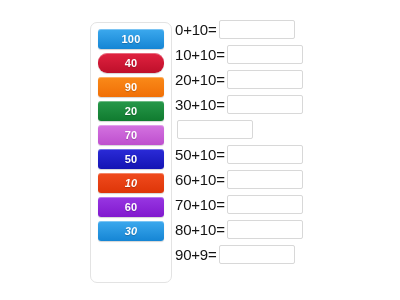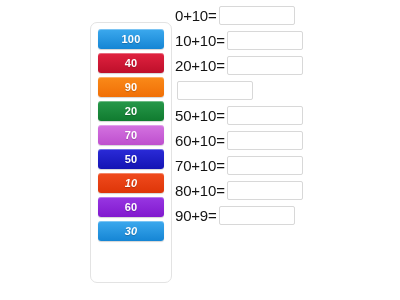--- a/index.html
+++ b/index.html
@@ -51,21 +51,21 @@
                 0 1px 1px rgba(0,0,0,0.17);
     line-height: 1;
     user-select: none;
   }
   .tile:last-child { margin-bottom: 0; font-style: italic; }
 
   
   #equation-list {
     position: absolute;
     left: 175px;
-    top: 3px;
+    top: 17px;
     width: 222px;
   }
 
   .eq-row {
     height: 25px;
     display: flex;
     align-items: center;
   }
 
   .eq-label {
@@ -93,41 +93,45 @@
     outline: none;
   }
 </style>
 </head>
 <body>
 
 <div id="app">
 
   <div id="tile-panel" style="background: rgb(255, 255, 255); border-color: rgb(227, 227, 227);">
       <div class="tile" style="background: linear-gradient(rgb(60, 169, 238) 0%, rgb(21, 133, 212) 100%);">100</div>
-      <div class="tile" style="background: linear-gradient(rgb(224, 34, 64) 0%, rgb(190, 15, 42) 100%);">40</div>
+      <div class="tile" style="background: linear-gradient(rgb(224, 34, 64) 0%, rgb(190, 15, 42) 100%); border-radius: 9px;">40</div>
       <div class="tile" style="background: linear-gradient(rgb(250, 138, 25) 0%, rgb(240, 111, 6) 100%);">90</div>
       <div class="tile" style="background: linear-gradient(rgb(39, 153, 74) 0%, rgb(16, 123, 47) 100%);">20</div>
       <div class="tile" style="background: linear-gradient(rgb(212, 115, 224) 0%, rgb(190, 79, 206) 100%); text-align: right;">70</div>
       <div class="tile" style="background: linear-gradient(rgb(43, 43, 216) 0%, rgb(20, 20, 180) 100%);">50</div>
       <div class="tile" style="background: linear-gradient(rgb(240, 75, 30) 0%, rgb(222, 53, 8) 100%); font-style: italic;">10</div>
       <div class="tile" style="background: linear-gradient(rgb(152, 55, 226) 0%, rgb(129, 25, 206) 100%);">60</div>
       <div class="tile" style="background: linear-gradient(rgb(60, 169, 238) 0%, rgb(21, 133, 212) 100%);">30</div>
     </div>
 
   <div id="equation-list">
       <div class="eq-row">
         <span class="eq-label">0+10=</span>
         <input type="text" class="eq-input" placeholder="" style="">
       </div>
       <div class="eq-row">
         <span class="eq-label">10+10=</span>
         <input type="text" class="eq-input" placeholder="" style="">
       </div>
       <div class="eq-row">
         <span class="eq-label">20+10=</span>
+        <input type="text" class="eq-input" placeholder="" style="">
+      </div>
+      <div class="eq-row">
+        <span class="eq-label">30+10=</span>
         <input type="text" class="eq-input" placeholder="" style="">
       </div>
       <div class="eq-row">
         <input type="text" class="eq-input" placeholder="" style="">
       </div>
       <div class="eq-row">
         <span class="eq-label">50+10=</span>
         <input type="text" class="eq-input" placeholder="" style="">
       </div>
       <div class="eq-row">

